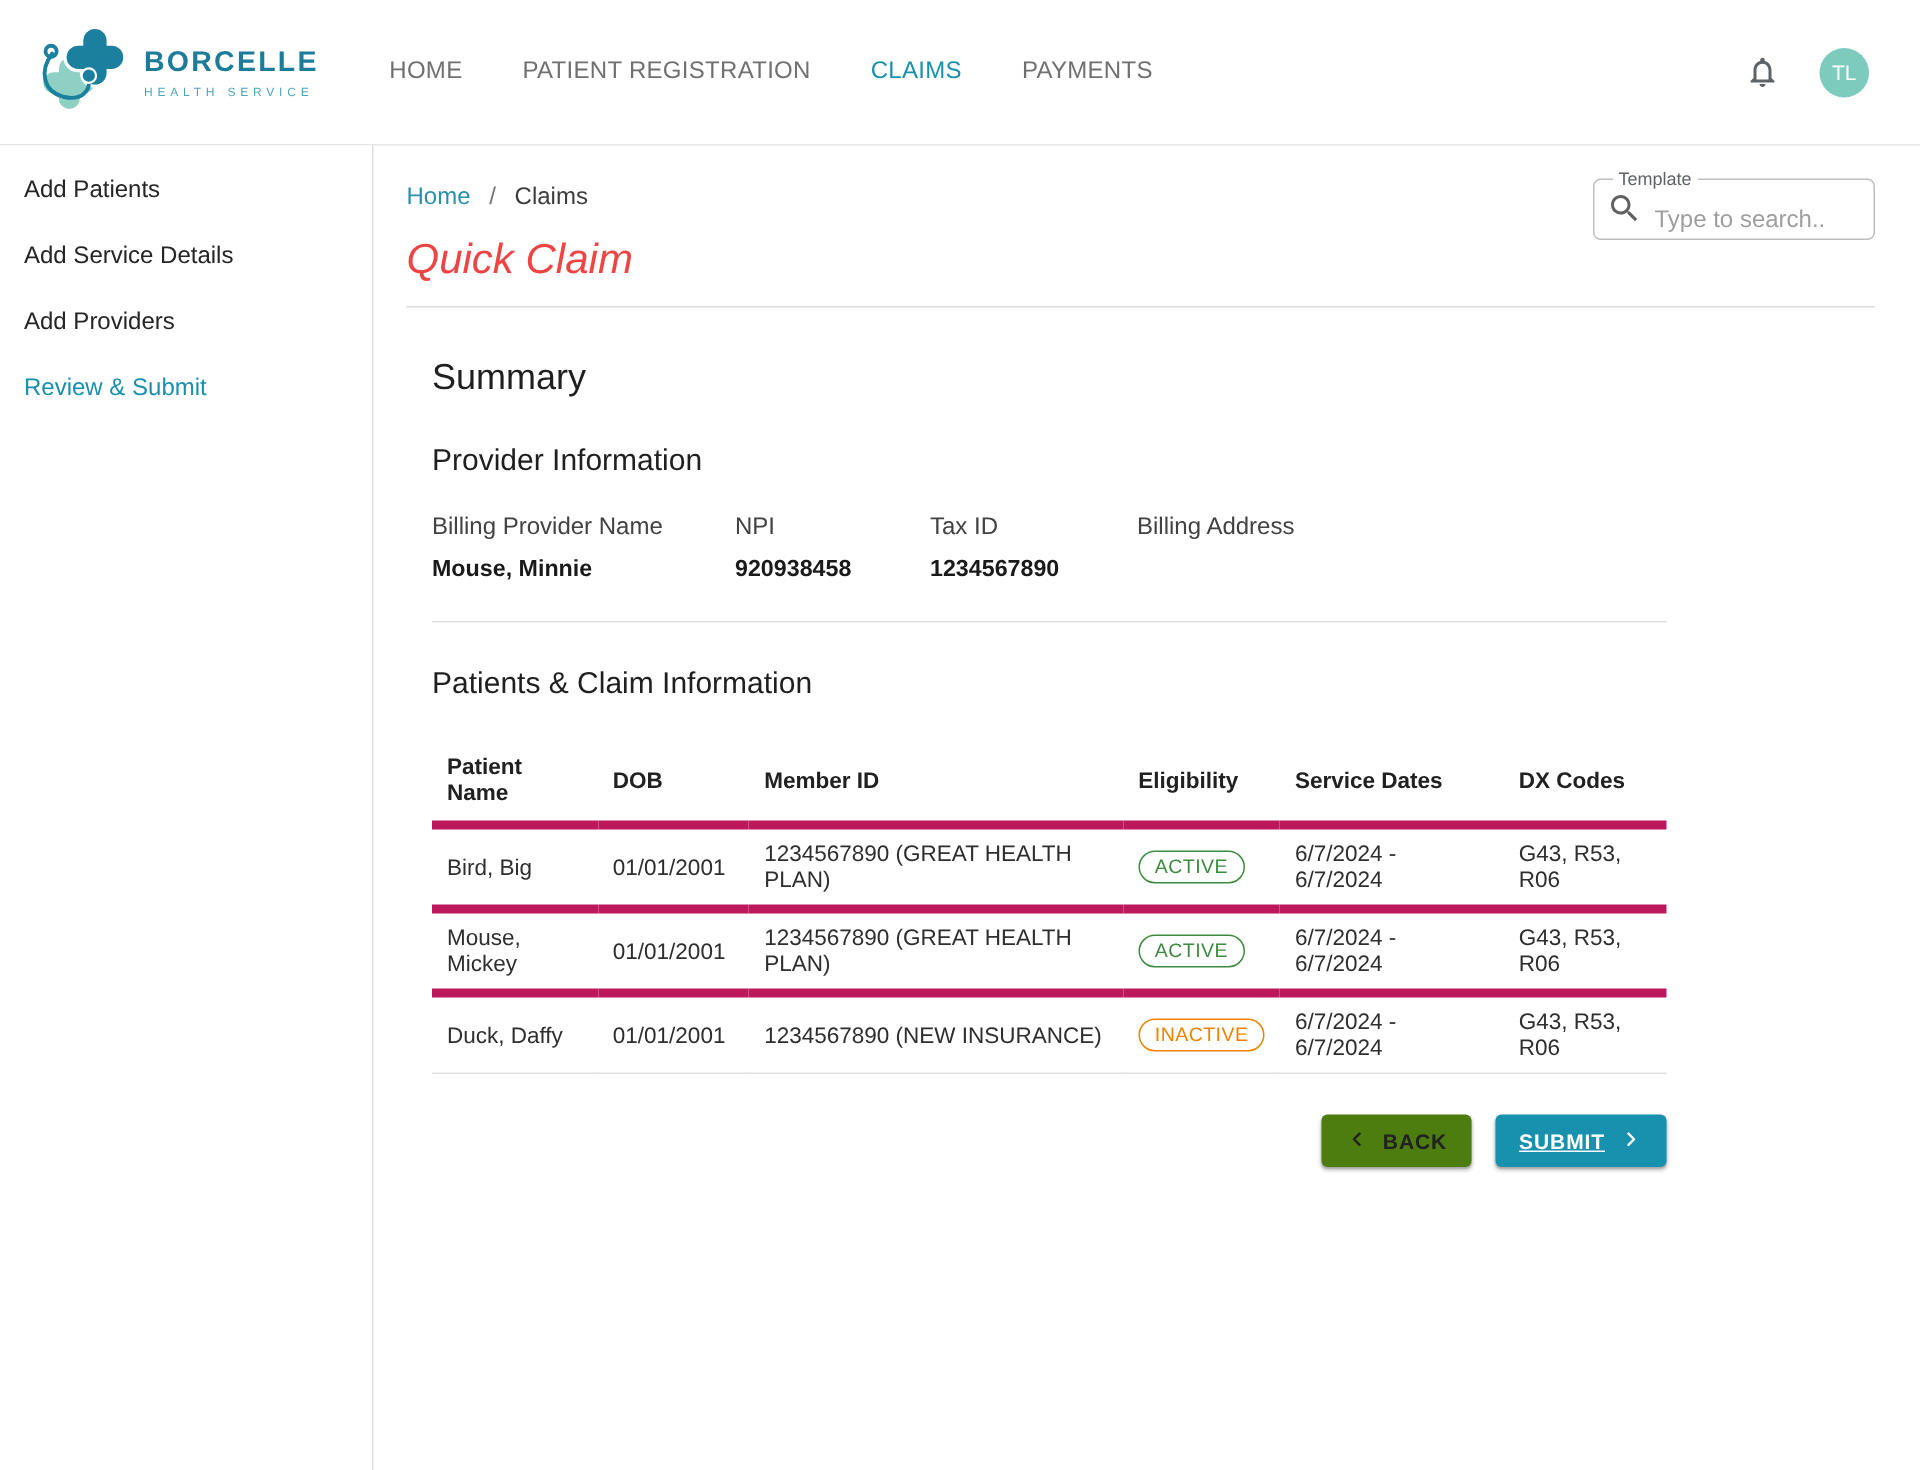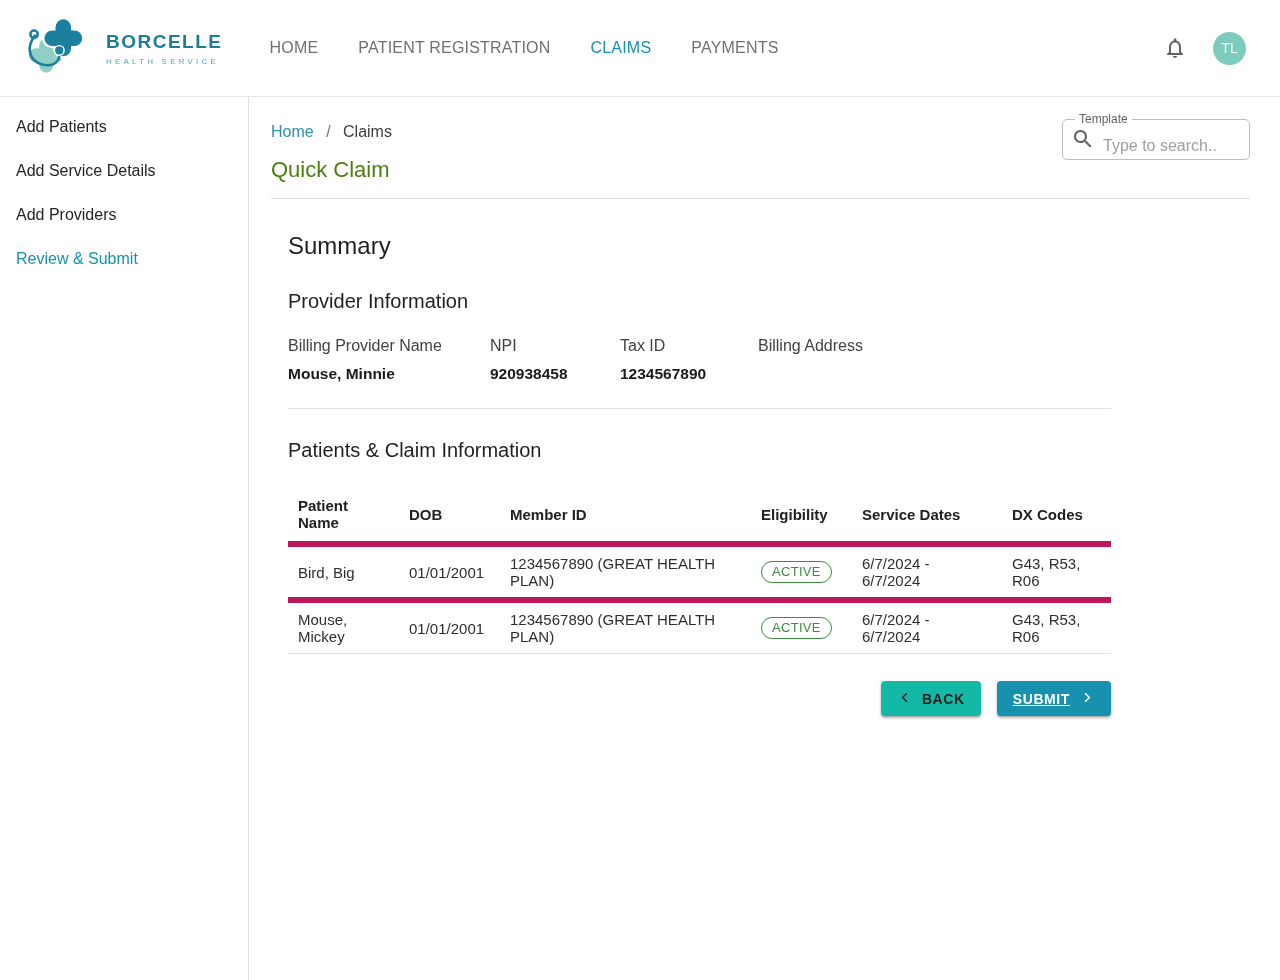--- a/index.html
+++ b/index.html
@@ -2,21 +2,21 @@
 <html><head>
 <meta charset="utf-8">
 <style>
   * { margin:0; padding:0; box-sizing:border-box; }
   html,body { width:1280px; height:980px; background:#fff; overflow:hidden; }
   body { font-family:"Liberation Sans","DejaVu Sans",sans-serif; color:#212121; }
 
   
   .topbar { height:97px; display:flex; align-items:center; padding:0 34px 0 20px;
             border-bottom:1px solid #e8e8e8; background:#fff; }
-  .logo { display:flex; align-items:center; gap:12px; }
+  .logo { display:flex; align-items:center; gap:2px; }
   .brand-text { display:flex; flex-direction:column; }
   .brand-name { font-size:19px; font-weight:bold; letter-spacing:1.5px; color:#1c7c99; }
   .brand-tagline { font-size:8px; letter-spacing:3.2px; color:#4ba6b8; margin-top:4px; }
 
   .mainnav { display:flex; gap:40px; margin-left:47px; }
   .nav-item { font-size:16px; color:#707070; letter-spacing:0.2px; cursor:pointer; }
   .nav-item.active { color:#1791ad; }
 
   .topbar-right { margin-left:auto; display:flex; align-items:center; gap:26px; }
   .icon-btn { width:24px; height:24px; cursor:pointer; }
@@ -30,21 +30,21 @@
   .side-item.active { color:#1791ad; }
 
   .main { flex:1; padding:18px 30px 0 22px; }
 
   
   .main-header { display:flex; justify-content:space-between; align-items:flex-start; }
   .breadcrumb { font-size:16px; margin-top:8px; }
   .crumb-link { color:#2b90ad; cursor:pointer; }
   .crumb-sep { color:#757575; margin:0 8px; }
   .crumb-current { color:#3c3c3c; }
-  .page-title { font-size:22px; font-weight:400; color:#4d7c0f; margin-top:16px; }
+  .page-title { font-size:28px; font-weight:400; color:#ef4444; margin-top:16px;font-style:italic; }
   .title-rule { border:none; border-top:1px solid #dcdcdc; margin-top:15px; }
 
   .tpl-field { width:188px; height:48px; border:1px solid #bdbdbd; border-radius:5px;
                padding:0 8px; margin-top:-3px; }
   .tpl-field legend { font-size:12px; color:#5f6368; padding:0 4px; margin-left:4px; }
   .tpl-inner { display:flex; align-items:flex-end; gap:8px; margin-top:1px; }
   .tpl-input { border:none; outline:none; width:130px; font-size:16px; color:#212121;
                font-family:"Liberation Sans",sans-serif; }
   .tpl-input::placeholder { color:#9e9e9e; }
 
@@ -72,21 +72,21 @@
           font-size:13px; letter-spacing:0.3px; line-height:1; background:#fff; }
   .chip-active { color:#3d8b40; border-color:#3d8b40; }
   .chip-inactive { color:#ef8300; border-color:#ef8300; }
 
   
   .btn-row { display:flex; justify-content:flex-end; gap:16px; margin-top:27px; width:823px; }
   .btn { display:flex; align-items:center; gap:10px; height:35px; padding:0 16px;
          border:none; border-radius:4px; font-size:14px; font-weight:bold; letter-spacing:0.6px;
          cursor:pointer; font-family:"Liberation Sans",sans-serif;
          box-shadow:0 2px 3px rgba(0,0,0,0.28), 0 1px 1px rgba(0,0,0,0.12); }
-  .btn-back { background:#14b8a6; color:#212121;justify-content:flex-end; }
+  .btn-back { background:#4d7c0f; color:#212121;justify-content:flex-end; }
   .btn-submit { background:#1791ad; color:#fff;text-decoration:underline; }
 </style>
 </head>
 <body>
 
 <header class="topbar">
   <div class="logo">
     <span>
       <svg width="74" height="76" viewBox="0 0 100 100">
 
@@ -214,20 +214,30 @@
             </td>
             <td>6/7/2024 - 6/7/2024</td>
             <td>G43, R53, R06</td>
           </tr>
           <tr>
             <td>Mouse, Mickey</td>
             <td>01/01/2001</td>
             <td>1234567890 (GREAT HEALTH PLAN)</td>
             <td>
               <span class="chip chip-active">ACTIVE</span>
+            </td>
+            <td>6/7/2024 - 6/7/2024</td>
+            <td>G43, R53, R06</td>
+          </tr>
+          <tr>
+            <td>Duck, Daffy</td>
+            <td>01/01/2001</td>
+            <td>1234567890 (NEW INSURANCE)</td>
+            <td>
+              <span class="chip chip-inactive">INACTIVE</span>
             </td>
             <td>6/7/2024 - 6/7/2024</td>
             <td>G43, R53, R06</td>
           </tr>
         </tbody>
       </table>
 
       <div class="btn-row">
         <button class="btn btn-back">
           <span>

